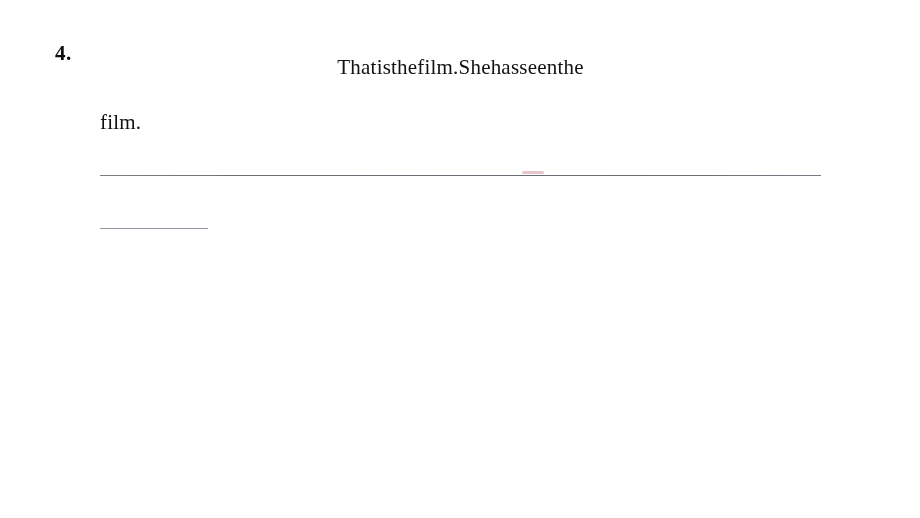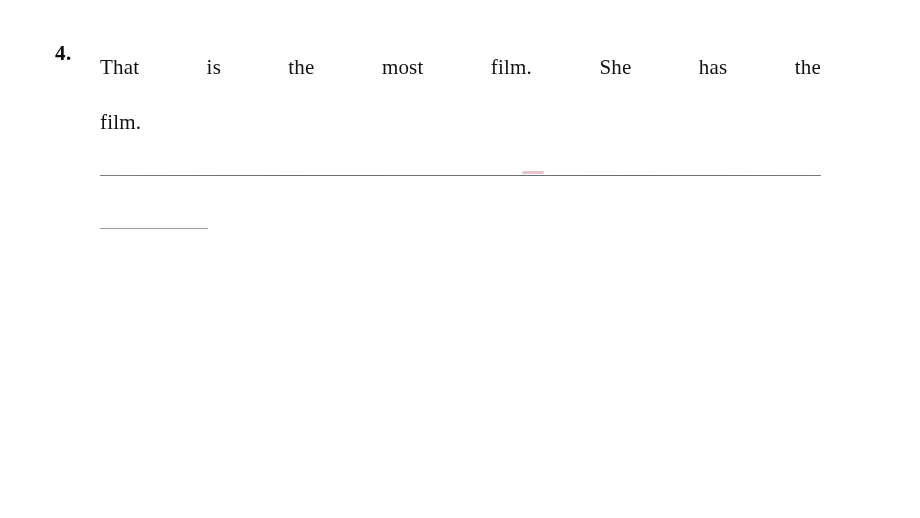--- a/index.html
+++ b/index.html
@@ -57,21 +57,21 @@
     font-size: 21px;
     line-height: 55px;
     color: #121212;
     letter-spacing: 0.2px;
     white-space: nowrap;
   }
 
   
   .sentence-line.justified {
     display: flex;
-    justify-content: space-between;
+    justify-content: center;
     width: 721px;
   }
   .sentence-line.justified .w {
     display: inline-block;
     white-space: pre;
   }
 
   .sentence-line.flush {
     text-align: left;
   }
@@ -117,24 +117,24 @@
   <div class="exercise-item">
 
     <div class="item-number">4.</div>
 
     <div class="item-body">
 
       <div class="sentence-line justified">
         <span class="w">That</span>
         <span class="w">is</span>
         <span class="w">the</span>
-        <span class="w">most</span>
         <span class="w">film.</span>
         <span class="w">She</span>
         <span class="w">has</span>
+        <span class="w">seen</span>
         <span class="w">the</span>
       </div>
 
       <div class="sentence-line flush">
         <span class="w">film.</span>
       </div>
 
     </div>
 
   </div>

